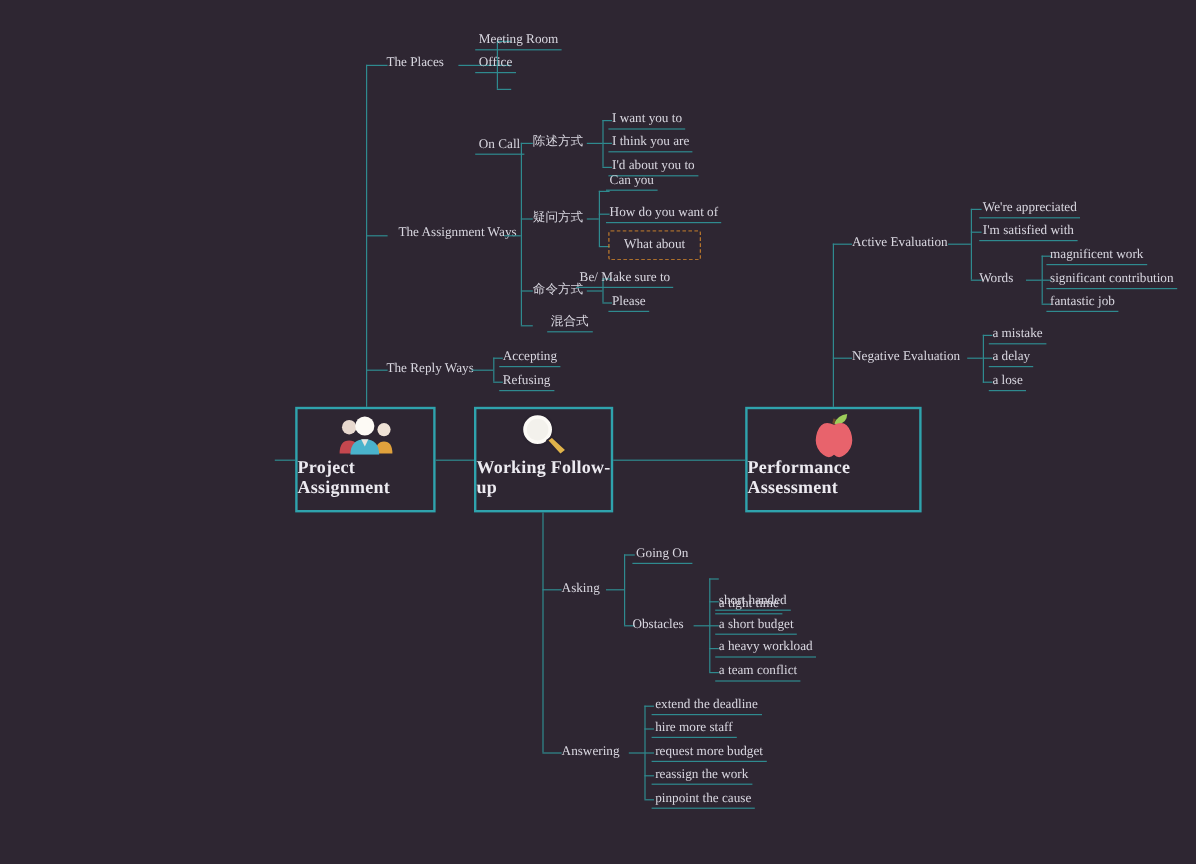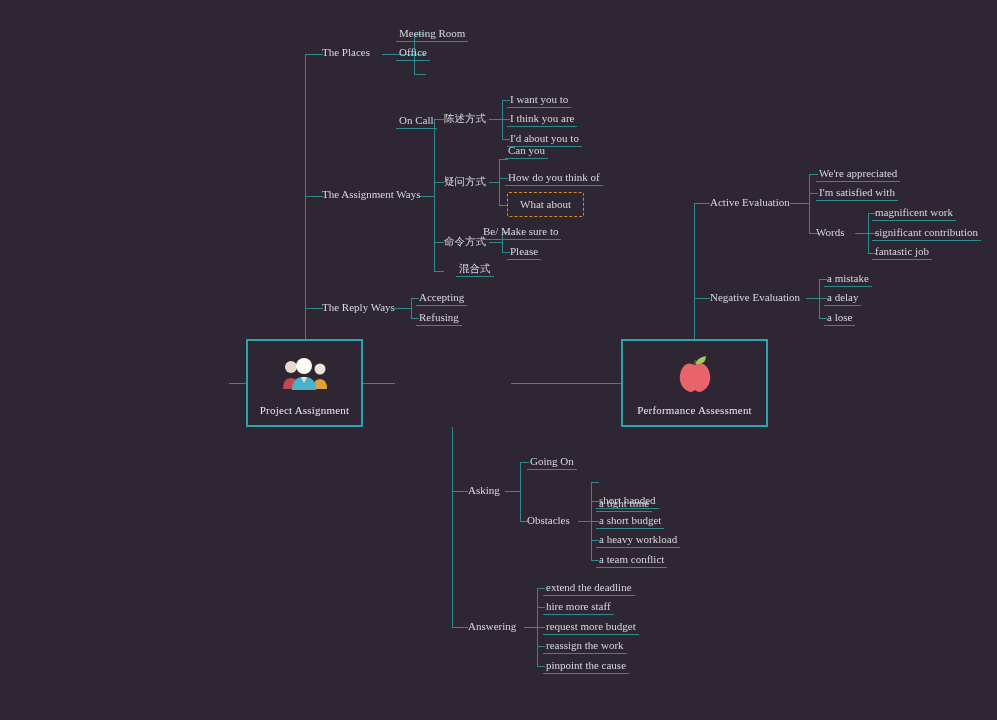--- a/index.html
+++ b/index.html
@@ -47,22 +47,22 @@
     position: absolute;
     border: 2px solid #2fa3ad;
     background: #2e2632;
     display: flex;
     flex-direction: column;
     align-items: center;
     justify-content: flex-end;
   }
   .topic .tlabel {
     color: #eceaf0;
-    font-size: 11px;
-    font-weight: normal;
+    font-size: 15px;
+    font-weight: bold;
     letter-spacing: .2px;
     margin-bottom: 9px;
   }
   .topic .ticon { flex: 1; display: flex; align-items: center; justify-content: center; width: 100%; }
 
   
   #root-node {
     position: absolute;
     left: 33px; top: 300px; width: 196px; height: 168px;
     border: 2px solid #c8763a;
@@ -93,20 +93,30 @@
         <circle cx="41" cy="13" r="5.5" fill="#efe2d6"></circle>
         <path d="M34 33 q0-10 7-10 q7 0 7 10 z" fill="#e0a13c"></path>
         <circle cx="25" cy="10" r="8" fill="#fdfaf5"></circle>
         <path d="M13 34 q0-13 12-13 q12 0 12 13 z" fill="#4ab3cc"></path>
         <path d="M22 21 l3 6 l3-6 z" fill="#e8e4de"></path>
       </svg>
     </div>
     <div class="tlabel">Project Assignment</div>
   </div>
 
+  <div class="topic" style="left:395px; top:339px; width:116px; height:88px;">
+    <div class="ticon">
+      <svg width="46" height="40" viewBox="0 0 46 40">
+        <circle cx="18" cy="16" r="13" fill="#fcfaf6" stroke="#2b2430" stroke-width="2"></circle>
+        <circle cx="18" cy="16" r="9" fill="#f3f1ec"></circle>
+        <path d="M26 25 l11 12 l5-4 l-12-11 z" fill="#e0b34a" stroke="#2b2430" stroke-width="1.5"></path>
+      </svg>
+    </div>
+    <div class="tlabel">Working Follow-up</div>
+  </div>
 
   <div class="topic" style="left:621px; top:339px; width:147px; height:88px;">
     <div class="ticon">
       <svg width="40" height="40" viewBox="0 0 40 40">
         <path d="M20 11 q3-7 11-8 q0 8-9 9 z" fill="#9ccc5a"></path>
         <path d="M20 12 q-10-5-14 6 q-4 12 5 19 q5 4 9 0 q4 4 9 0 q9-7 5-19 q-4-11-14-6 z" fill="#e8636c"></path>
         <path d="M19.5 11 l1 -4" stroke="#6f4a2a" stroke-width="2" fill="none"></path>
       </svg>
     </div>
     <div class="tlabel">Performance Assessment</div>
@@ -122,21 +132,21 @@
   <div class="h" style="left:382px; top:54px; width:32px;"></div>
   <div class="v" style="left:414px; top:34px; height:40px;"></div>
   <div class="h" style="left:414px; top:34px; width:12px;"></div>
   <div class="h" style="left:414px; top:54px; width:12px;"></div>
   <div class="h" style="left:414px; top:74px; width:12px;"></div>
   <div class="leaf" style="left:396px; top:27px;">Meeting Room</div>
   <div class="leaf" style="left:396px; top:46px;">Office</div>
   <div class="leaf" style="left:396px; top:66px;margin-top:48px;">On Call</div>
 
   <div class="h" style="left:305px; top:196px; width:18px;"></div>
-  <div class="blabel" style="left:322px; top:188px;">The Assignment Ways</div>
+  <div class="blabel" style="left:332px; top:188px;">The Assignment Ways</div>
   <div class="h" style="left:420px; top:196px; width:14px;"></div>
   <div class="v" style="left:434px; top:119px; height:152px;"></div>
 
   <div class="h" style="left:434px; top:119px; width:10px;"></div>
   <div class="blabel cjk" style="left:444px; top:112px;">陈述方式</div>
   <div class="h" style="left:489px; top:119px; width:13px;"></div>
   <div class="v" style="left:502px; top:100px; height:39px;"></div>
   <div class="h" style="left:502px; top:100px; width:8px;"></div>
   <div class="h" style="left:502px; top:119px; width:8px;"></div>
   <div class="h" style="left:502px; top:139px; width:8px;"></div>
@@ -145,21 +155,21 @@
   <div class="leaf" style="left:507px; top:132px;">I'd about you to</div>
 
   <div class="h" style="left:434px; top:182px; width:10px;"></div>
   <div class="blabel cjk" style="left:444px; top:175px;">疑问方式</div>
   <div class="h" style="left:489px; top:182px; width:10px;"></div>
   <div class="v" style="left:499px; top:159px; height:46px;"></div>
   <div class="h" style="left:499px; top:159px; width:9px;"></div>
   <div class="h" style="left:499px; top:178px; width:9px;"></div>
   <div class="h" style="left:499px; top:205px; width:9px;"></div>
   <div class="leaf" style="left:505px; top:144px;">Can you</div>
-  <div class="leaf" style="left:505px; top:171px;">How do you think of</div>
+  <div class="leaf" style="left:505px; top:171px;">How do you want of</div>
   <div class="leaf sel" style="left:507px; top:192px;">What about</div>
 
   <div class="h" style="left:434px; top:242px; width:10px;"></div>
   <div class="blabel cjk" style="left:444px; top:235px;">命令方式</div>
   <div class="h" style="left:489px; top:242px; width:13px;"></div>
   <div class="v" style="left:502px; top:232px; height:20px;"></div>
   <div class="h" style="left:502px; top:232px; width:8px;"></div>
   <div class="h" style="left:502px; top:252px; width:8px;"></div>
   <div class="leaf" style="left:480px; top:225px;">Be/ Make sure to</div>
   <div class="leaf" style="left:507px; top:245px;">Please</div>

